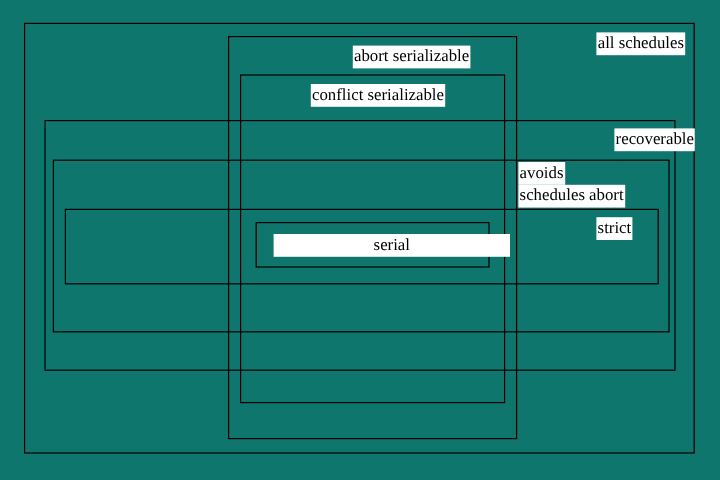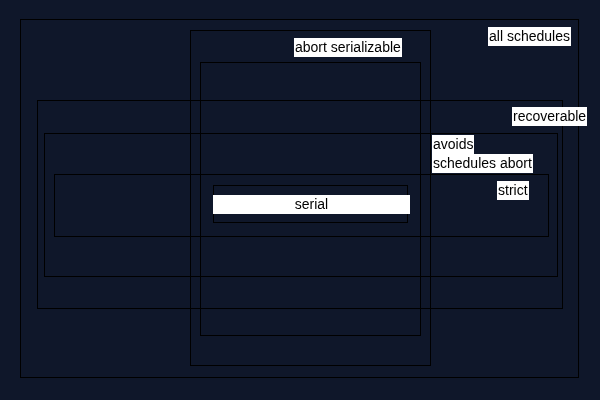--- a/index.html
+++ b/index.html
@@ -4,23 +4,23 @@
 <style>
   html, body {
     margin: 0;
     padding: 0;
     background: #ffffff;
   }
   #canvas {
     position: relative;
     width: 600px;
     height: 400px;
-    background: #0f172a;
+    background: #0f766e;
     overflow: hidden;
-    font-family: Liberation Sans, sans-serif;
+    font-family: Liberation Serif, serif;
   }
   .box {
     position: absolute;
     box-sizing: border-box;
     border: 1px solid #000000;
     background: transparent;
   }
   
   .label {
     position: absolute;
@@ -44,21 +44,21 @@
   #box-strict                 { left: 54px;  top: 174px; width: 495px; height: 63px;  }
   #box-serial                 { left: 213px; top: 185px; width: 195px; height: 38px;  }
 
   #label-all-schedules          { right: 29px;  top: 27px; }
   #label-view-serializable      { left: 294px;  top: 38px; }
   #label-conflict-serializable  { left: 259px;  top: 70px; }
   #label-recoverable            { left: 466px;  top: 107px; margin-left: 46px; }
   #label-avoids                 { left: 432px;  top: 135px; }
   #label-cascading-abort        { left: 432px;  top: 154px; }
   #label-strict                 { left: 497px;  top: 181px; text-align: center; }
-  #label-serial                 { left: 213px;  top: 195px; width: 195px; }
+  #label-serial                 { left: 228px;  top: 195px; width: 195px; }
 </style>
 </head>
 <body>
 
 <div id="canvas">
 
   <div class="box" id="box-all-schedules"></div>
 
   <div class="box" id="box-view-serializable"></div>
 
@@ -69,20 +69,21 @@
   <div class="box" id="box-avoids-cascading-abort"></div>
 
   <div class="box" id="box-strict"></div>
 
   <div class="box" id="box-serial"></div>
 
   <div class="label right" id="label-all-schedules">all schedules</div>
 
   <div class="label right" id="label-view-serializable">abort serializable</div>
 
+  <div class="label right" id="label-conflict-serializable">conflict serializable</div>
 
   <div class="label right" id="label-recoverable">recoverable</div>
 
   <div class="label left" id="label-avoids">avoids</div>
 
   <div class="label left" id="label-cascading-abort">schedules abort</div>
 
   <div class="label right" id="label-strict">strict</div>
 
   <div class="label center" id="label-serial">serial</div>

